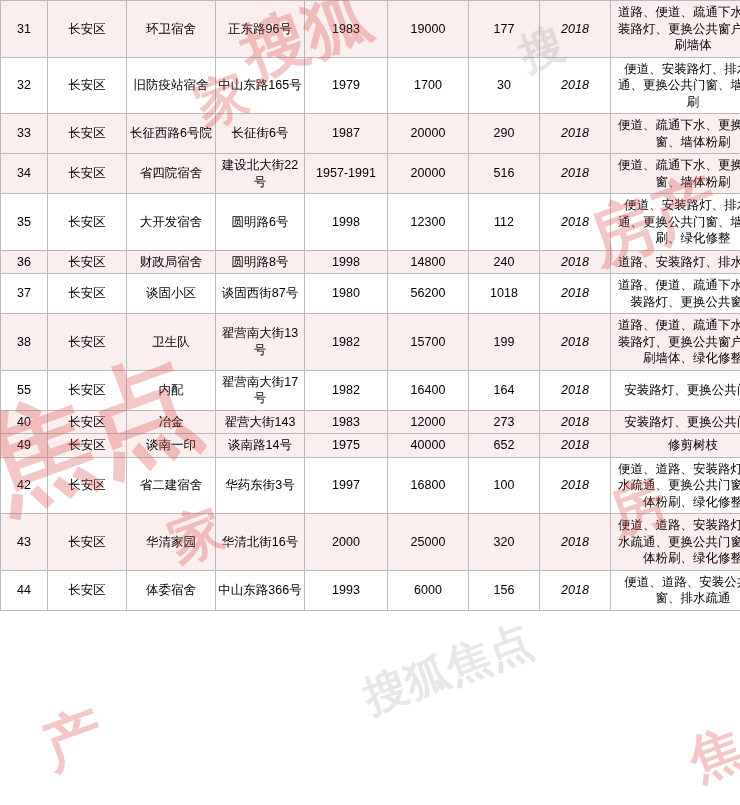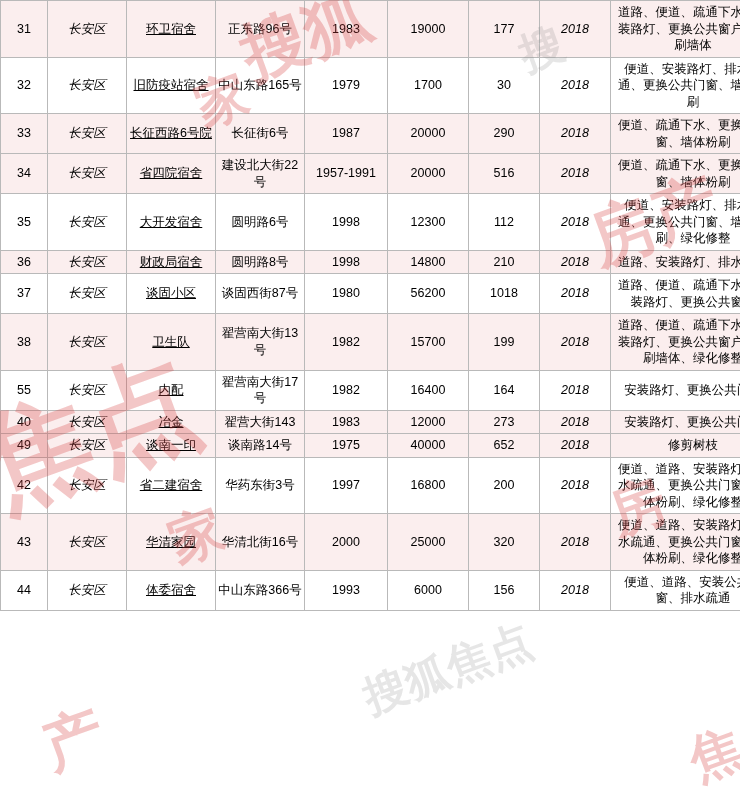--- a/index.html
+++ b/index.html
@@ -50,22 +50,22 @@
     border: 1px solid #b9b9b9;
     text-align: center;
     vertical-align: middle;
     font-size: 12.5px;
     line-height: 1.32;
     padding: 3px 2px;
     font-family: "Liberation Sans", sans-serif;
     word-break: break-all;
   }
   td.c-idx   { width: 42px; }
-  td.c-dist  { width: 74px; font-style: italic; }
-  td.c-name  { width: 84px; text-decoration: underline; }
+  td.c-dist  { width: 74px; }
+  td.c-name  { width: 84px; }
   td.c-addr  { width: 84px; }
   td.c-year  { width: 78px; }
   td.c-area  { width: 76px; }
   td.c-house { width: 66px; margin-top: 12px; }
   td.c-plan  { width: 66px; font-style: italic; }
   td.c-work  { width: 160px; text-align: left; padding-left: 5px; padding-right: 5px; }
 
   tr.shaded td {
     background: #fbeeee;
   }
@@ -147,21 +147,21 @@
           <td class="c-plan">2018</td>
           <td class="c-work">便道、安装路灯、排水疏通、更换公共门窗、墙体粉刷、绿化修整</td>
         </tr>
         <tr class="shaded">
           <td class="c-idx">36</td>
           <td class="c-dist">长安区</td>
           <td class="c-name">财政局宿舍</td>
           <td class="c-addr">圆明路8号</td>
           <td class="c-year">1998</td>
           <td class="c-area">14800</td>
-          <td class="c-house">210</td>
+          <td class="c-house">240</td>
           <td class="c-plan">2018</td>
           <td class="c-work">道路、安装路灯、排水疏通</td>
         </tr>
         <tr class="plain">
           <td class="c-idx">37</td>
           <td class="c-dist">长安区</td>
           <td class="c-name">谈固小区</td>
           <td class="c-addr">谈固西街87号</td>
           <td class="c-year">1980</td>
           <td class="c-area">56200</td>
@@ -213,21 +213,21 @@
           <td class="c-plan">2018</td>
           <td class="c-work">修剪树枝</td>
         </tr>
         <tr class="plain">
           <td class="c-idx">42</td>
           <td class="c-dist">长安区</td>
           <td class="c-name">省二建宿舍</td>
           <td class="c-addr">华药东街3号</td>
           <td class="c-year">1997</td>
           <td class="c-area">16800</td>
-          <td class="c-house">200</td>
+          <td class="c-house">100</td>
           <td class="c-plan">2018</td>
           <td class="c-work">便道、道路、安装路灯、排水疏通、更换公共门窗、墙体粉刷、绿化修整</td>
         </tr>
         <tr class="shaded">
           <td class="c-idx">43</td>
           <td class="c-dist">长安区</td>
           <td class="c-name">华清家园</td>
           <td class="c-addr">华清北街16号</td>
           <td class="c-year">2000</td>
           <td class="c-area">25000</td>

